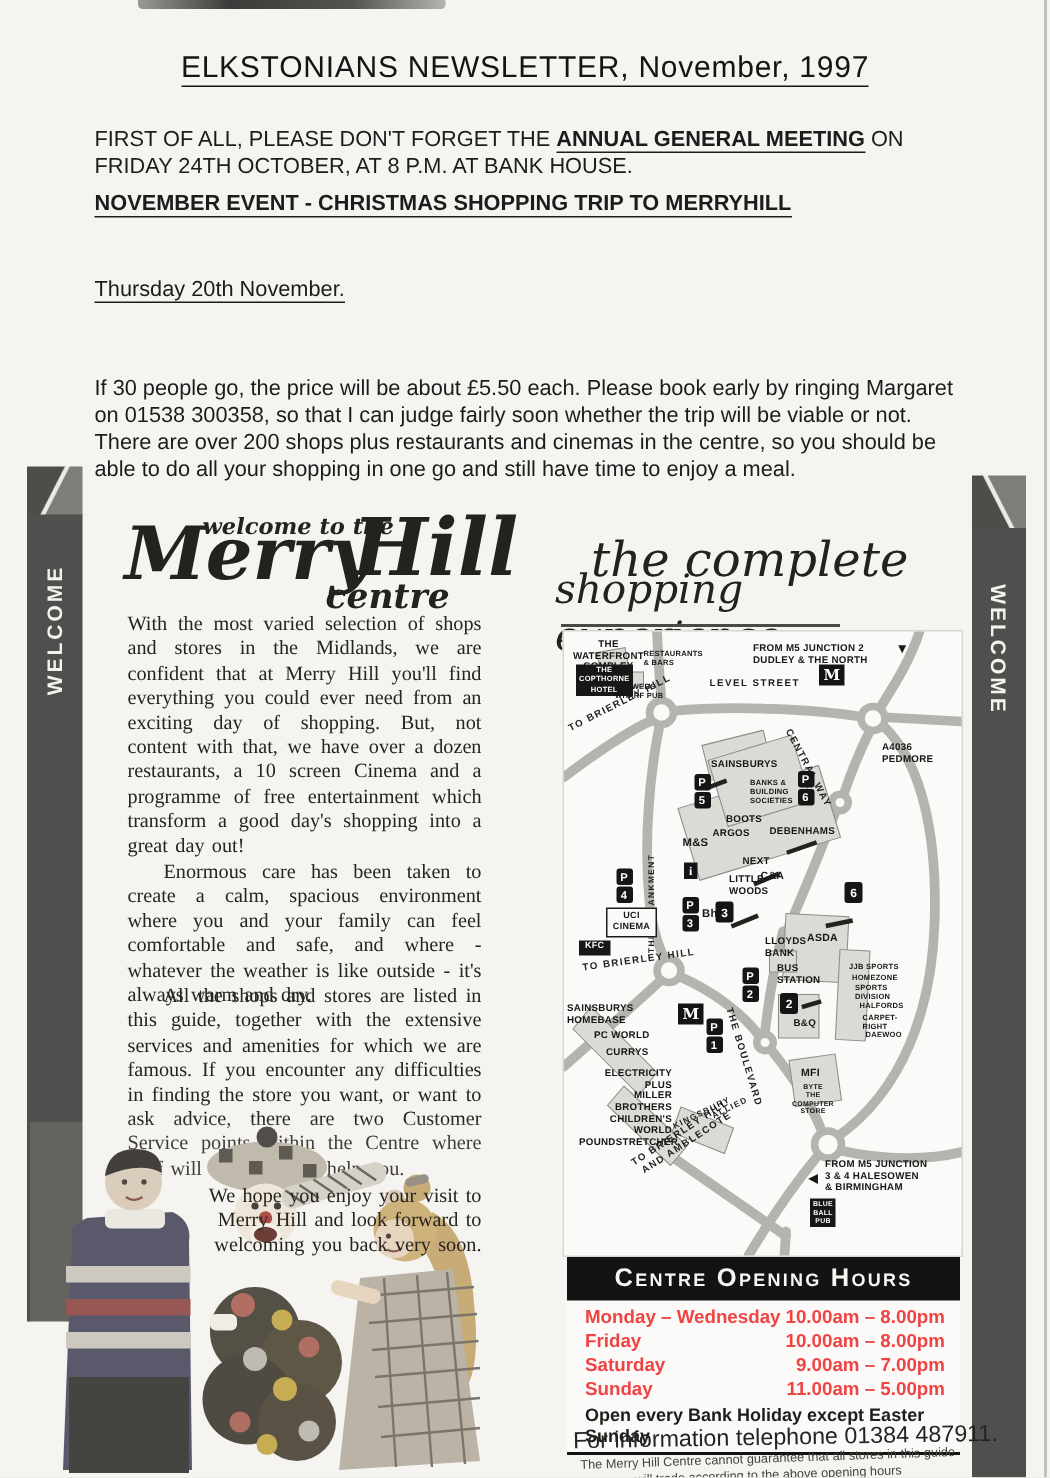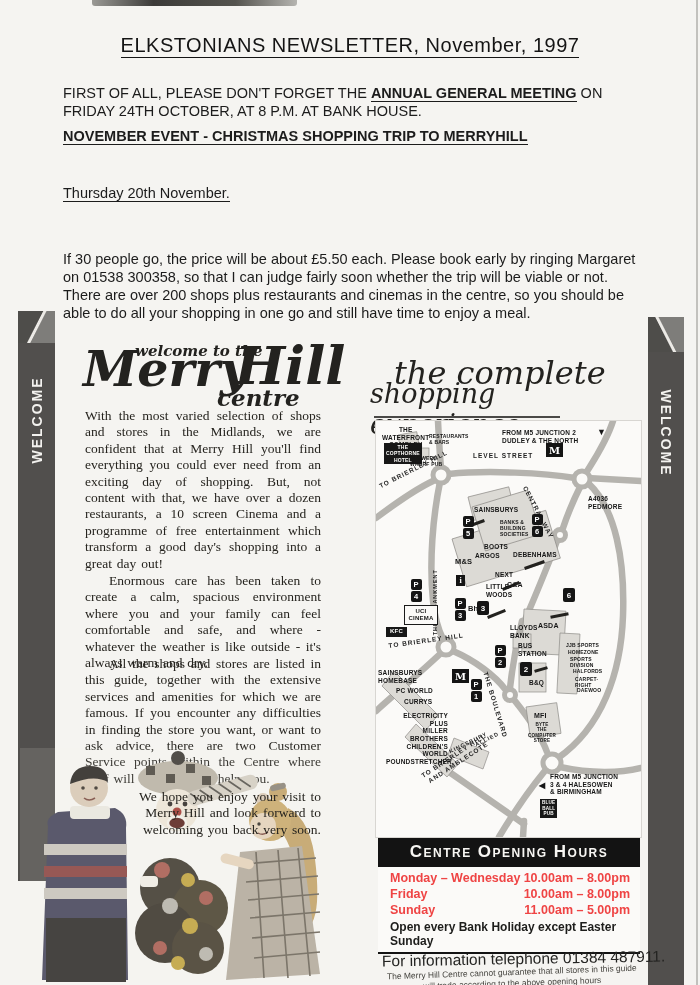--- a/index.html
+++ b/index.html
@@ -351,20 +351,24 @@
     <div style="padding-top:3px;">
       <div class="hrow">
         <span>Monday – Wednesday</span>
         <span>10.00am – 8.00pm</span>
       </div>
       <div class="hrow">
         <span>Friday</span>
         <span>10.00am – 8.00pm</span>
       </div>
       <div class="hrow">
+        <span>Saturday</span>
+        <span>9.00am – 7.00pm</span>
+      </div>
+      <div class="hrow">
         <span>Sunday</span>
         <span>11.00am – 5.00pm</span>
       </div>
       <div class="hfoot">Open every Bank Holiday except Easter Sunday</div>
     </div>
   </div>
 
   <div class="abs phone" style="left:382px;top:950px;">For information telephone 01384 487911.</div>
   <div class="abs fine" style="left:372px;top:967px;width:280px;">
     <span>The Merry Hill Centre cannot guarantee that all stores in this guide</span><br>

